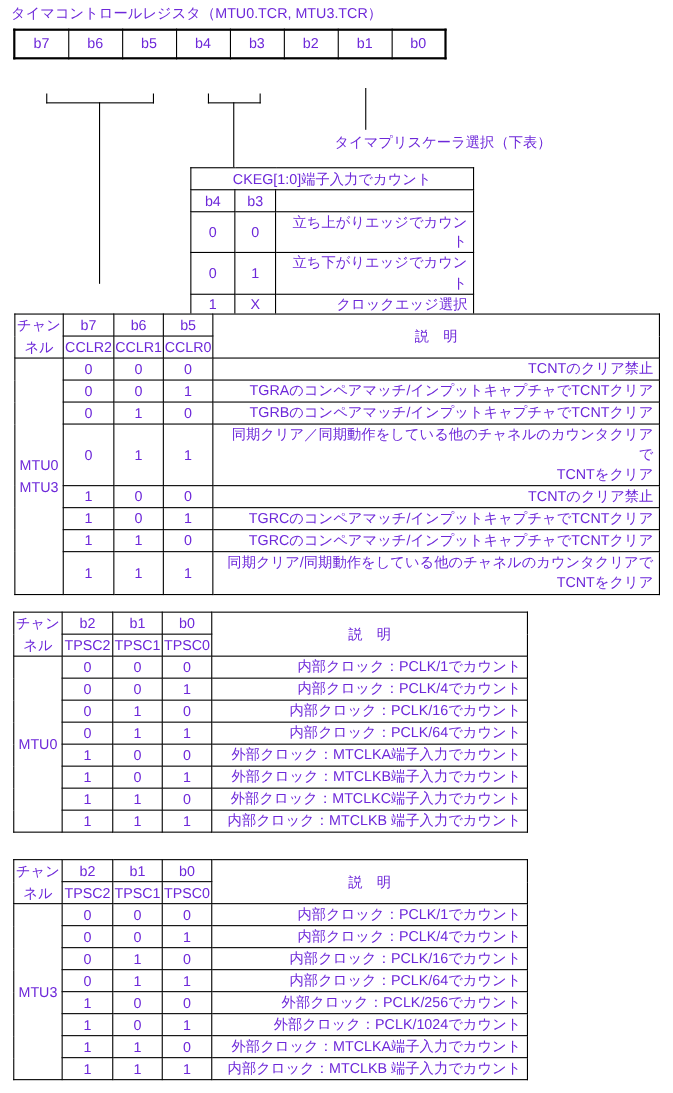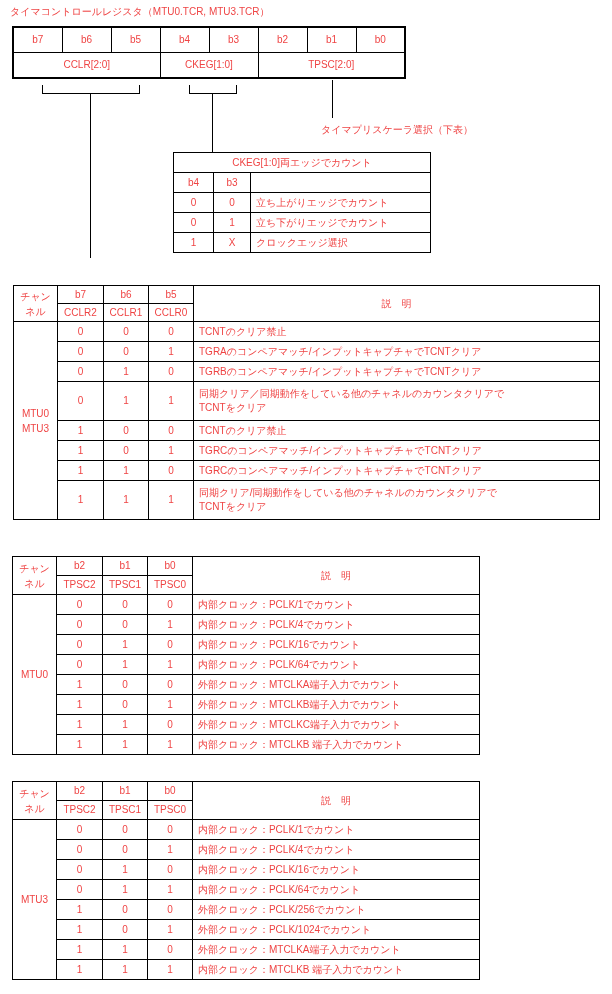--- a/index.html
+++ b/index.html
@@ -1,21 +1,21 @@
 <!DOCTYPE html>
 <html><head>
 <meta charset="utf-8">
 <style>
   html,body{margin:0;padding:0;background:#ffffff;}
-  .page{position:relative;width:612px;height:994px;background:#fff;color:#ef4444;
-        font-family:"Liberation Sans","DejaVu Sans",sans-serif;font-size:10px;}
+  .page{position:relative;width:612px;height:994px;background:#fff;color:#6d28d9;
+        font-family:"Liberation Sans","DejaVu Sans",sans-serif;font-size:13px;}
   .title{position:absolute;white-space:nowrap;line-height:16px;}
   table{border-collapse:collapse;table-layout:fixed;position:absolute;background:#fff;padding-left:12px;}
   td{border:1px solid #000;text-align:center;vertical-align:middle;padding:0;overflow:hidden;line-height:1.35;}
-  td.desc{text-align:left;padding:0 5px;white-space:pre-line;line-height:1.4;}
+  td.desc{text-align:right;padding:0 5px;white-space:pre-line;line-height:1.4;}
   td.pre{white-space:pre-line;line-height:1.5;}
   .regtable{border:2px solid #000;}
   tr.h24 td{height:24px;}
   tr.h17 td{height:17px;}
   tr.h18 td{height:18px;}
   tr.h19 td{height:19px;}
   tr.h38 td{height:38px;}
   .vline{position:absolute;width:1px;background:#000;}
   .hline{position:absolute;height:1px;background:#000;}
 </style>
@@ -41,50 +41,45 @@
       <tr class="h24">
         <td>b7</td>
         <td>b6</td>
         <td>b5</td>
         <td>b4</td>
         <td>b3</td>
         <td>b2</td>
         <td>b1</td>
         <td>b0</td>
       </tr>
-      <tr class="h24">
-        <td colspan="3">CCLR[2:0]</td>
-        <td colspan="2">CKEG[1:0]</td>
-        <td colspan="3">TPSC[2:0]</td>
-      </tr>
     </tbody>
   </table>
 
   <div class="vline" style="left:42px;top:85px;height:9px"></div>
   <div class="vline" style="left:139px;top:85px;height:9px"></div>
   <div class="hline" style="left:42px;top:93px;width:98px"></div>
   <div class="vline" style="left:90px;top:93px;height:165px"></div>
 
   <div class="vline" style="left:189px;top:85px;height:9px"></div>
   <div class="vline" style="left:236px;top:85px;height:9px"></div>
   <div class="hline" style="left:189px;top:93px;width:48px"></div>
   <div class="vline" style="left:212px;top:93px;height:59px"></div>
 
   <div class="vline" style="left:332px;top:80px;height:38px"></div>
-  <div class="title" style="left:321px;top:122px">タイマプリスケーラ選択（下表）</div>
+  <div class="title" style="left:304px;top:122px">タイマプリスケーラ選択（下表）</div>
 
   <table style="left:173px;top:152px">
     <colgroup>
         <col style="width:40px">
         <col style="width:37px">
         <col style="width:180px">
       </colgroup>
     <tbody>
       <tr class="h19">
-        <td colspan="3">CKEG[1:0]両エッジでカウント</td>
+        <td colspan="3">CKEG[1:0]端子入力でカウント</td>
       </tr>
       <tr class="h19">
         <td>b4</td>
         <td>b3</td>
         <td class="desc"></td>
       </tr>
       <tr class="h19">
         <td>0</td>
         <td>0</td>
         <td class="desc">立ち上がりエッジでカウント</td>

